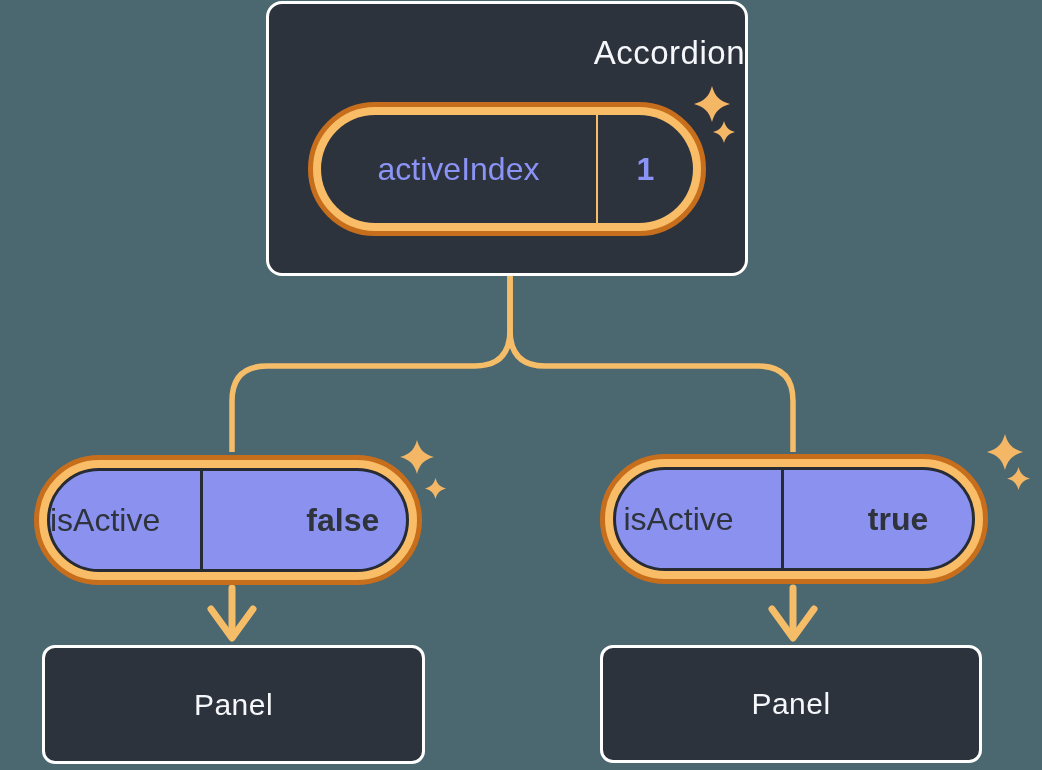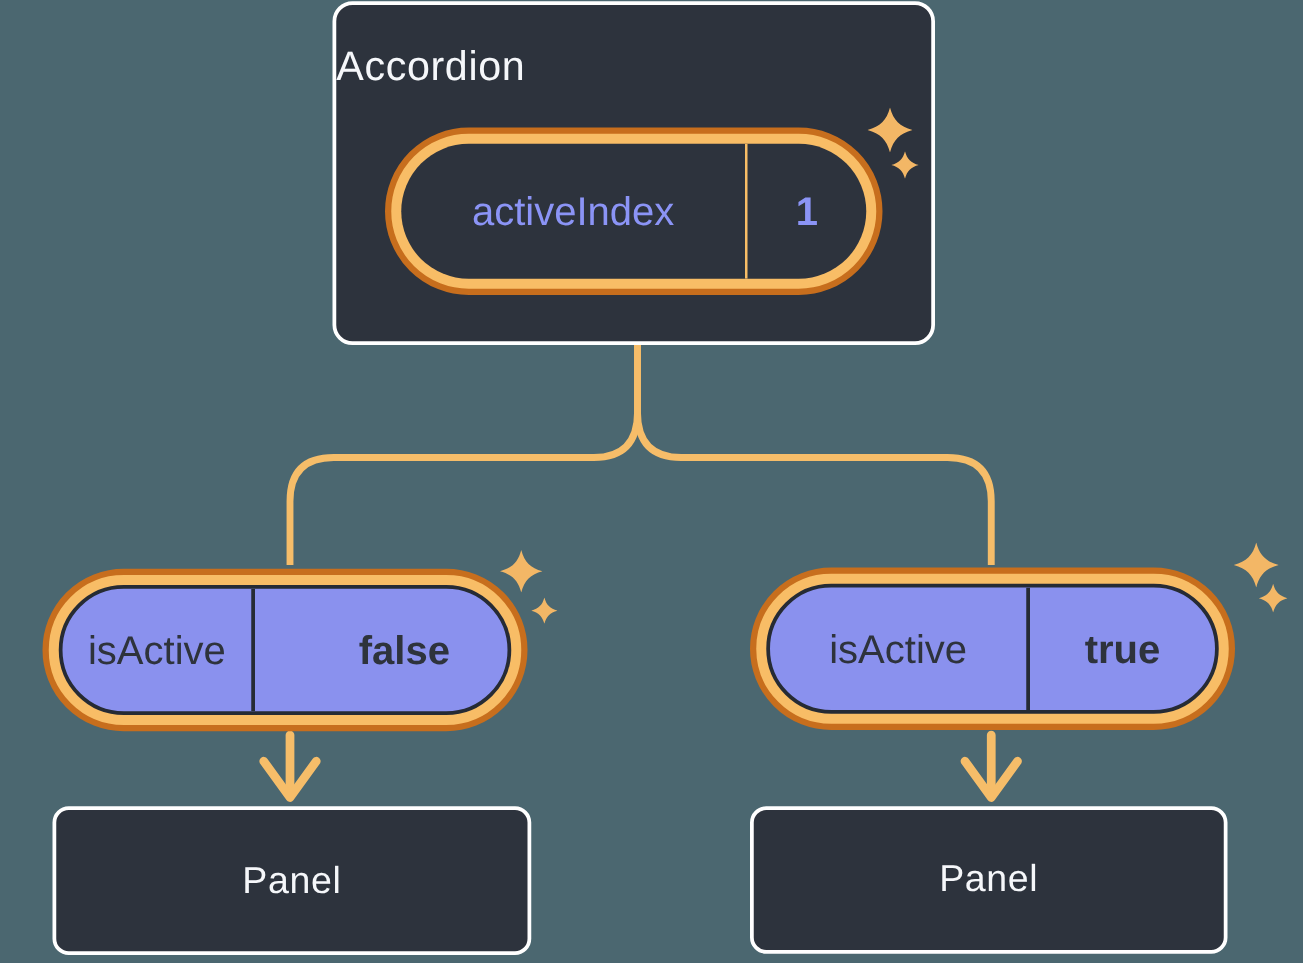--- a/index.html
+++ b/index.html
@@ -16,21 +16,21 @@
   }
   
   .component-card{
     position:absolute;box-sizing:border-box;
     background:var(--card-bg);
     border:3px solid var(--card-border);
     border-radius:16px;
   }
   #accordion-card{left:266px;top:1px;width:482px;height:275px;}
   .card-title{
-    position:absolute;top:30px;left:0;width:100%;text-align:left;
+    position:absolute;top:30px;left:0;width:100%;text-align:right;
     font-size:33px;font-weight:500;color:var(--light-text);letter-spacing:.5px;
   }
   
   .pill-outer{
     position:absolute;box-sizing:border-box;border-radius:999px;
     border:5px solid var(--pill-ring-outer);
     background:var(--pill-ring-inner);
     padding:8px;
   }
   .pill-inner{
@@ -42,20 +42,21 @@
   .pill-cell{display:flex;align-items:center;justify-content:center;font-size:32px;}
   .pill-label{flex:1;}
   .pill-value{font-weight:bold;}
   #state-pill .pill-cell{color:var(--purple-text);}
   #state-pill .pill-divider{width:2px;background:var(--pill-ring-inner);}
   #state-pill .pill-value{width:95px;}
 
   .prop-pill .pill-inner{
     background:var(--purple-fill);
     border:3px solid #262b34;
+    gap:40px;
   }
   .prop-pill .pill-cell{color:var(--dark-text);}
   .prop-pill .pill-divider{width:3px;background:#262b34;}
   #prop-pill-left{left:34px;top:455px;width:388px;height:130px;}
   #prop-pill-left .pill-value{width:165px;margin-left:37px;}
   #prop-pill-right{left:600px;top:454px;width:388px;height:130px;}
   #prop-pill-right .pill-value{width:148px;}
 
   
   .panel-card{

